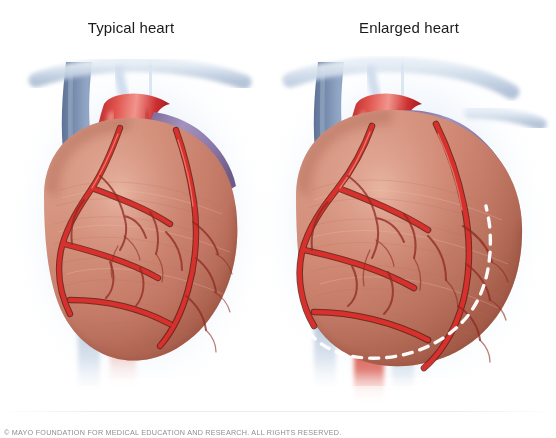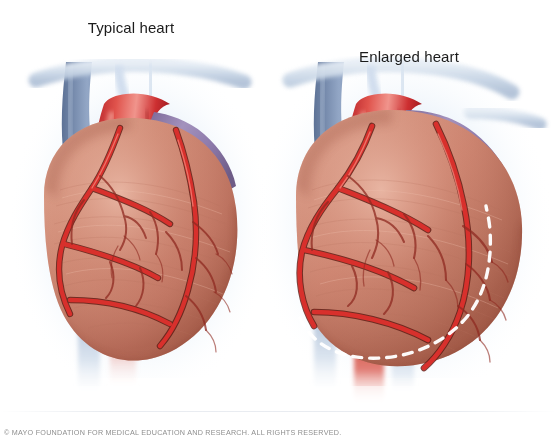--- a/index.html
+++ b/index.html
@@ -9,21 +9,21 @@
     -webkit-font-smoothing:antialiased;
   }
   #figure{position:absolute;left:0;top:0;width:556px;height:438px;padding-left:35px;}
 
   .label{
     position:absolute;top:19px;
     font-size:15px;color:#1b1b1b;letter-spacing:.1px;
     white-space:nowrap;text-align:center;
   }
   #label-typical{left:0;width:262px;}
-  #label-enlarged{left:262px;width:294px;margin-top:29px;}
+  #label-enlarged{left:262px;width:294px;}
 
   #art{position:absolute;left:0;top:0;width:556px;height:438px;}
 
   #copyright{
     position:absolute;left:4px;top:428px;
     font-size:7.2px;letter-spacing:.25px;
     color:#8e8e8e;white-space:nowrap;
   }
   #footer-rule{
     position:absolute;left:0;top:411px;width:556px;height:1px;

